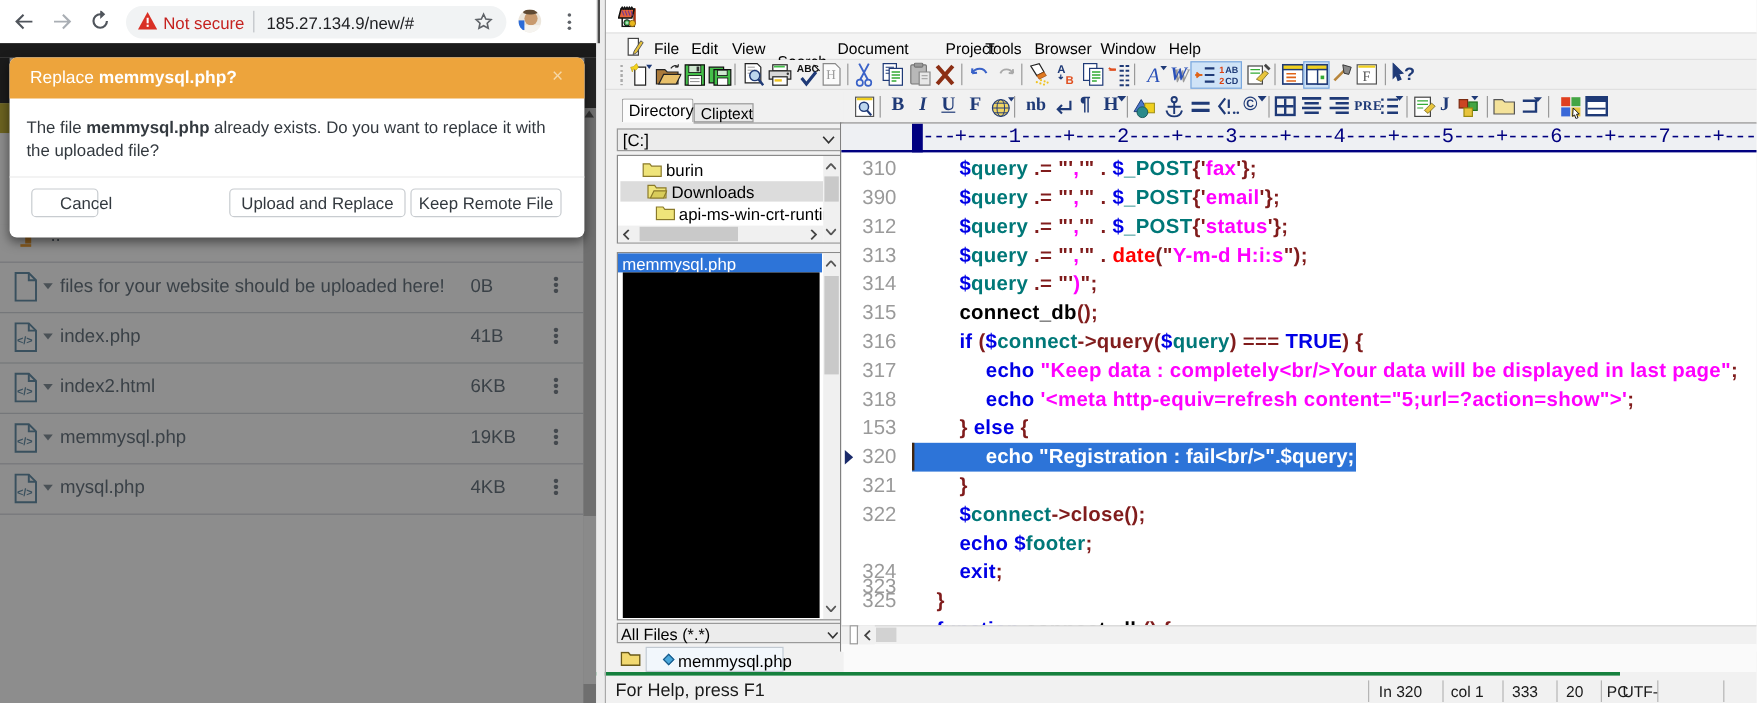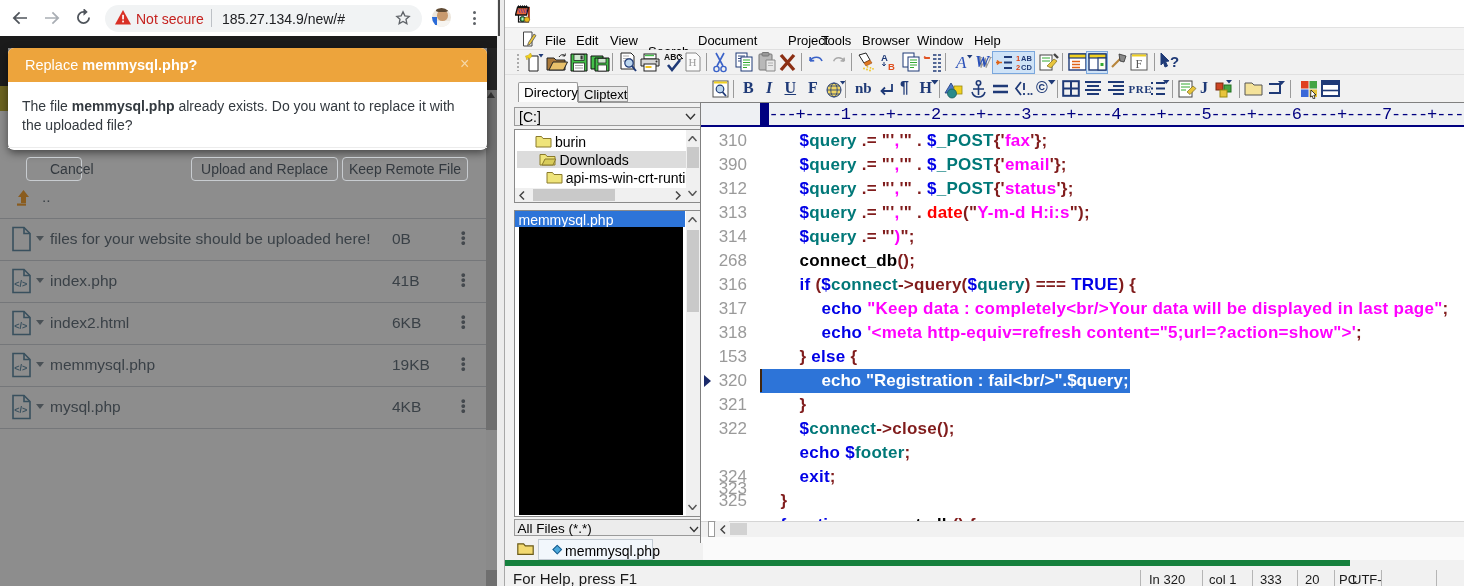--- a/index.html
+++ b/index.html
@@ -120,21 +120,21 @@
       <path d="M2 1.5 H13 L19 7.5 V24.5 H2 z" fill="none" stroke="#39505e" stroke-width="1.6"></path>
       <path d="M13 1.5 V7.5 H19" fill="none" stroke="#39505e" stroke-width="1.6"></path>
       <text x="3.2" y="19" font-size="9" font-weight="bold" fill="#39505e" font-family="Liberation Sans">&lt;/&gt;</text>
     </svg>
     <div class="abs" style="left:36px;top:217px;width:0;height:0;border-left:4.5px solid transparent;border-right:4.5px solid transparent;border-top:5.5px solid #4a5156;"></div>
     <div class="abs" style="left:50px;top:211px;">mysql.php</div>
     <div class="abs" style="left:392px;top:211px;">4KB</div>
     <div class="abs" style="left:461px;top:211px;color:#44494e;font-weight:bold;line-height:5px;font-size:13px;">•<br>•<br>•</div>
   </div>
 
-  <div class="abs" id="dlg" style="left:8px;top:47.5px;width:479px;height:102px;border-radius:6px;background:#fff;box-shadow:0 3px 9px rgba(0,0,0,.5);">
+  <div class="abs" id="dlg" style="left:8px;top:47.5px;width:479px;height:150px;border-radius:6px;background:#fff;box-shadow:0 3px 9px rgba(0,0,0,.5);">
     <div class="abs" style="left:0;top:0;width:479px;height:34px;background:#eda43c;border-radius:6px 6px 0 0;"></div>
     <div class="abs" style="left:17px;top:9px;font-size:14.5px;color:#fff;">Replace <b>memmysql.php?</b></div>
     <div class="abs" style="left:452px;top:7px;font-size:16px;color:#f6d8a8;">×</div>
     <div class="abs" style="left:14px;top:49px;width:450px;font-size:14px;line-height:19px;color:#33393f;">The file <b>memmysql.php</b> already exists. Do you want to replace it with the uploaded file?</div>
     <div class="abs" style="left:0px;top:99px;width:479px;height:1px;background:#ececec;"></div>
     <div class="abs" style="left:18px;top:109px;width:56px;height:24px;border:1px solid #c8ccd0;border-radius:4px;font-size:14px;color:#33393f;text-align:center;line-height:22px;padding-left:23px;">Cancel</div>
     <div class="abs" style="left:183px;top:109px;width:147px;height:24px;border:1px solid #c8ccd0;border-radius:4px;font-size:14px;color:#33393f;text-align:center;line-height:22px;">Upload and Replace</div>
     <div class="abs" style="left:334px;top:109px;width:126px;height:24px;border:1px solid #c8ccd0;border-radius:4px;font-size:14px;color:#33393f;text-align:center;line-height:22px;">Keep Remote File</div>
   </div>
 </div>
@@ -522,21 +522,21 @@
 
     <div class="abs" style="left:58.5px;top:265.5px;width:370px;height:24px;background:#2d74d8;"></div>
     <div class="abs" style="left:58.5px;top:266px;width:2px;height:23px;background:#42260e;"></div>
     <div class="abs" style="left:2.5px;top:272px;width:0;height:0;border-top:6px solid transparent;border-bottom:6px solid transparent;border-left:7.5px solid #1a2a6a;"></div>
 
     <div class="ln" style="top:25.5px;">310</div>
     <div class="ln" style="top:49.5px;">390</div>
     <div class="ln" style="top:73.5px;">312</div>
     <div class="ln" style="top:97.5px;">313</div>
     <div class="ln" style="top:121.5px;">314</div>
-    <div class="ln" style="top:145.5px;">268</div>
+    <div class="ln" style="top:145.5px;">315</div>
     <div class="ln" style="top:169.5px;">316</div>
     <div class="ln" style="top:193.5px;">317</div>
     <div class="ln" style="top:217.5px;">318</div>
     <div class="ln" style="top:241.5px;">153</div>
     <div class="ln" style="top:265.5px;">320</div>
     <div class="ln" style="top:289.5px;">321</div>
     <div class="ln" style="top:313.5px;">322</div>
     <div class="ln" style="top:332px;margin-top:42px;">323</div>
     <div class="ln" style="top:361.5px;">324</div>
     <div class="ln" style="top:385.5px;">325</div>
@@ -563,21 +563,21 @@
     <div class="abs" style="left:0;top:433.5px;width:764px;height:6px;background:#fafafa;"></div>
     <div class="abs" style="left:6.5px;top:418px;width:7.5px;height:15.5px;background:#fff;border:1px solid #9a9a9a;"></div>
     <div class="abs" style="left:15px;top:418px;width:13px;height:15.5px;background:#f1f1f1;"></div>
     <svg class="abs" style="left:19px;top:422px;" width="6" height="9" viewBox="0 0 6 9">
         <path d="M5 0.5 L1 4.5 L5 8.5" fill="none" stroke="#444" stroke-width="1.5"></path>
       </svg>
     <div class="abs" style="left:28.5px;top:419.5px;width:17px;height:12.5px;background:#d2d2d2;"></div>
   </div>
 
   <div class="abs" style="left:206px;top:543px;width:761px;height:17px;background:#fafafa;"></div>
-  <div class="abs" id="status" style="left:0;top:560px;width:853px;height:26px;background:#f1f1f1;border-top:6px solid #15803d;font-size:13px;color:#1a1a1a;">
+  <div class="abs" id="status" style="left:0;top:560px;width:853px;height:26px;background:#f1f1f1;border-top:3px solid #15803d;font-size:13px;color:#1a1a1a;">
     <div class="abs" style="left:16px;top:4px;font-size:15px;">For Help, press F1</div>
     <div class="abs" style="left:643px;top:4px;width:1px;height:18px;background:#b5b5b5;"></div>
     <div class="abs" style="left:652px;top:6px;">In 320</div>
     <div class="abs" style="left:705px;top:4px;width:1px;height:18px;background:#b5b5b5;"></div>
     <div class="abs" style="left:712px;top:6px;">col 1</div>
     <div class="abs" style="left:755px;top:4px;width:1px;height:18px;background:#b5b5b5;"></div>
     <div class="abs" style="left:763px;top:6px;">333</div>
     <div class="abs" style="left:800px;top:4px;width:1px;height:18px;background:#b5b5b5;"></div>
     <div class="abs" style="left:808px;top:6px;">20</div>
     <div class="abs" style="left:837px;top:4px;width:1px;height:18px;background:#b5b5b5;"></div>

